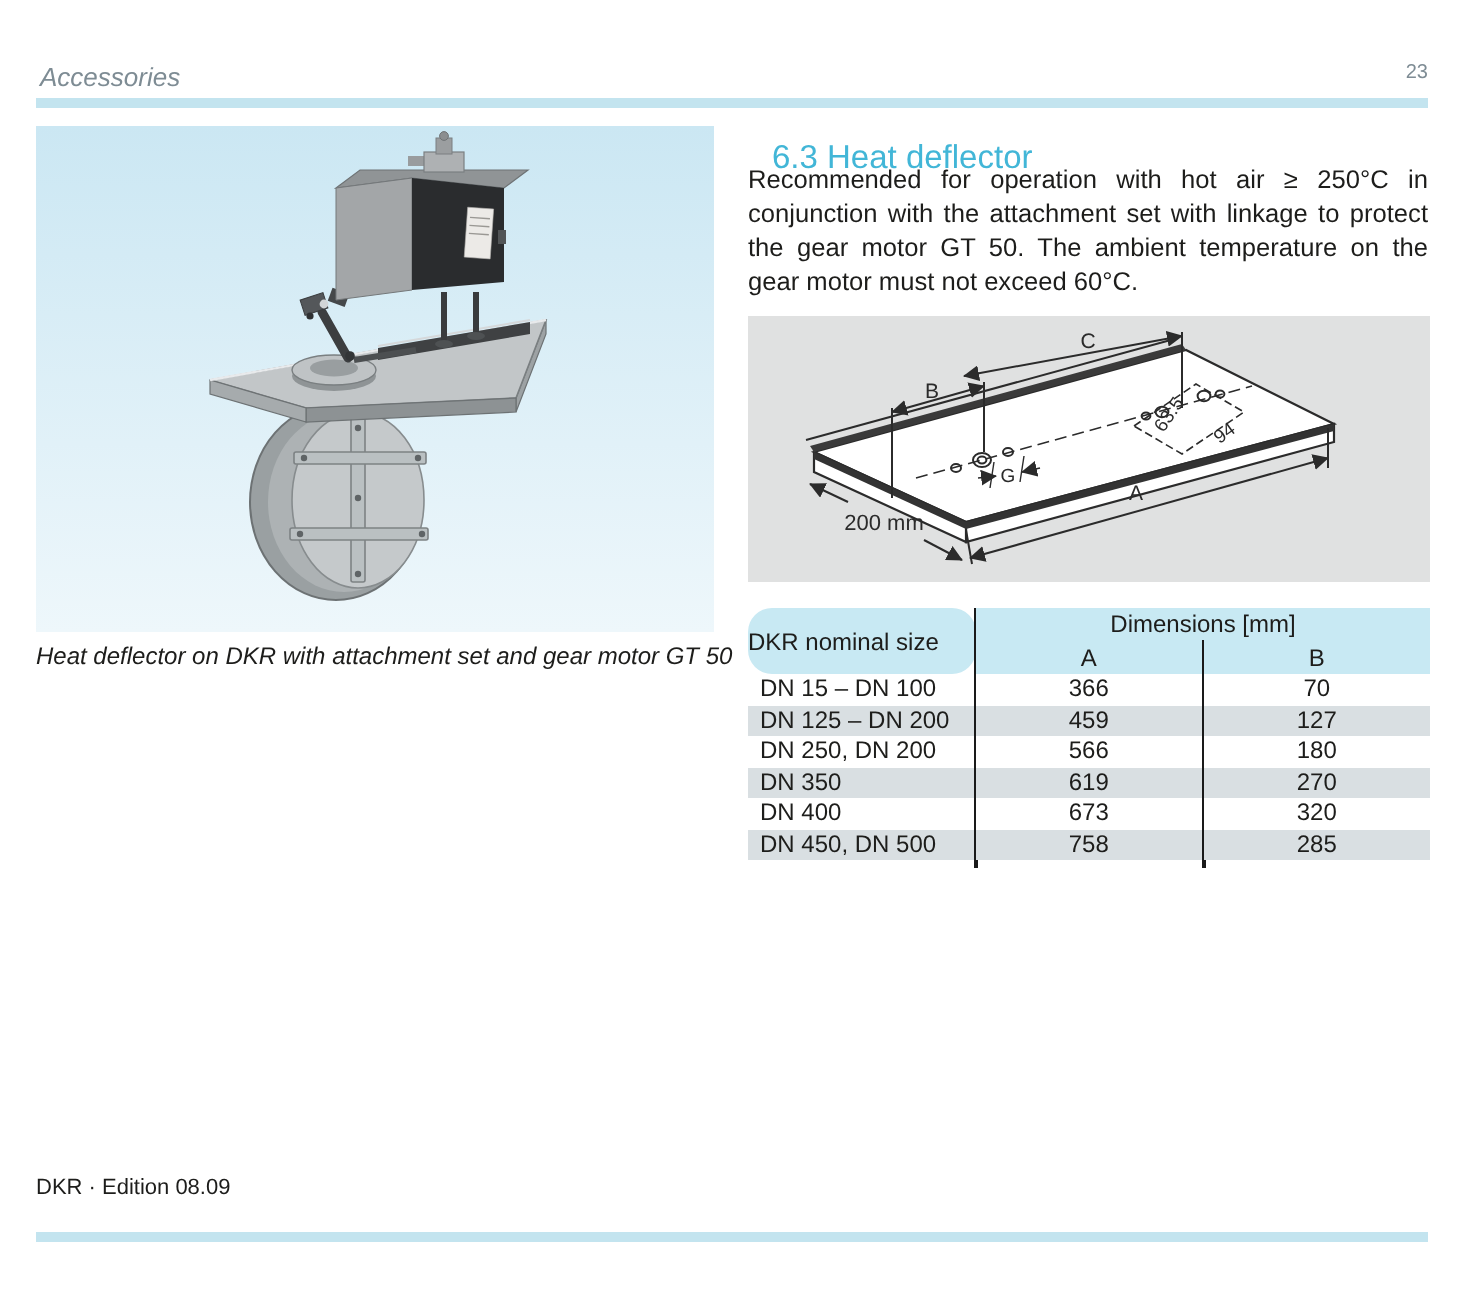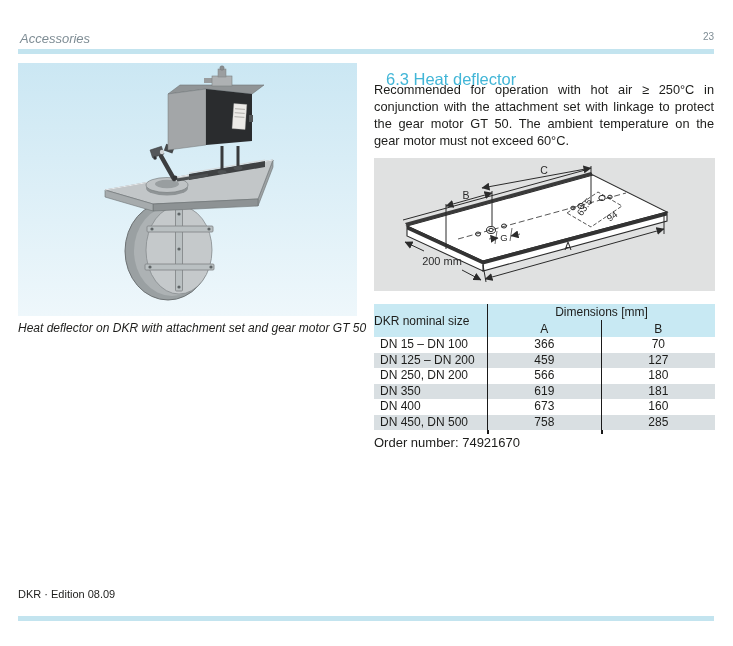--- a/index.html
+++ b/index.html
@@ -21,21 +21,21 @@
   .section-title { position:absolute; left:374px; top:58px; margin:12px; font-size:16.5px;
                    font-weight:normal; color:#42b6d7; }
   .body-text { position:absolute; left:374px; top:81px; width:340px; margin:0;
                font-size:12.8px; line-height:17px; text-align:justify; }
   .diagram { position:absolute; left:374px; top:158px; width:341px; height:133px; }
   
   .table-wrap { position:absolute; left:374px; top:304px; width:341px; }
   table.dim-table { border-collapse:collapse; width:341px; font-size:12px; table-layout:fixed; }
   table.dim-table th, table.dim-table td { padding:0; font-weight:normal; }
   th.col-size { width:113px; text-align:left; padding-left:6px; background:#c8e9f3;
-                border-right:1.5px solid #1a1a1a; }
+                border-right:1.5px solid #1a1a1a;border-radius:12px; }
   th.dims-header { background:#c8e9f3; text-align:center; height:16px; }
   th.col-a { background:#c8e9f3; text-align:center; height:17px; width:113px; }
   th.col-b { background:#c8e9f3; text-align:center; height:17px; width:114px;
              border-left:1.5px solid #1a1a1a; }
   tbody td { height:15.5px; line-height:15.5px;margin-left:32px; }
   tbody td:first-child { padding-left:6px; border-right:1.5px solid #1a1a1a; }
   tbody td.num { text-align:center; }
   tbody td:nth-child(3) { border-left:1.5px solid #1a1a1a; }
   tbody tr:nth-child(even) { background:#d9dfe2; }
   .stub { position:absolute; width:1.5px; height:4px; background:#1a1a1a; top:126px; }
@@ -225,39 +225,35 @@
           <td class="num">127</td>
         </tr>
         <tr>
           <td>DN 250, DN 200</td>
           <td class="num">566</td>
           <td class="num">180</td>
         </tr>
         <tr>
           <td>DN 350</td>
           <td class="num">619</td>
-          <td class="num">181</td>
+          <td class="num">270</td>
         </tr>
         <tr>
           <td>DN 400</td>
           <td class="num">673</td>
-          <td class="num">160</td>
+          <td class="num">320</td>
         </tr>
         <tr>
           <td>DN 450, DN 500</td>
           <td class="num">758</td>
           <td class="num">285</td>
         </tr>
       </tbody>
     </table>
     <div class="stub stub-1"></div>
     <div class="stub stub-2"></div>
   </div>
 
-  <div class="order-line">
-    <span>Order number:</span>
-    <span>74921670</span>
-  </div>
 
   <div class="rule rule-bottom"></div>
   <div class="ftr-text">DKR · Edition 08.09</div>
 
 </div>
 
 </body></html>

